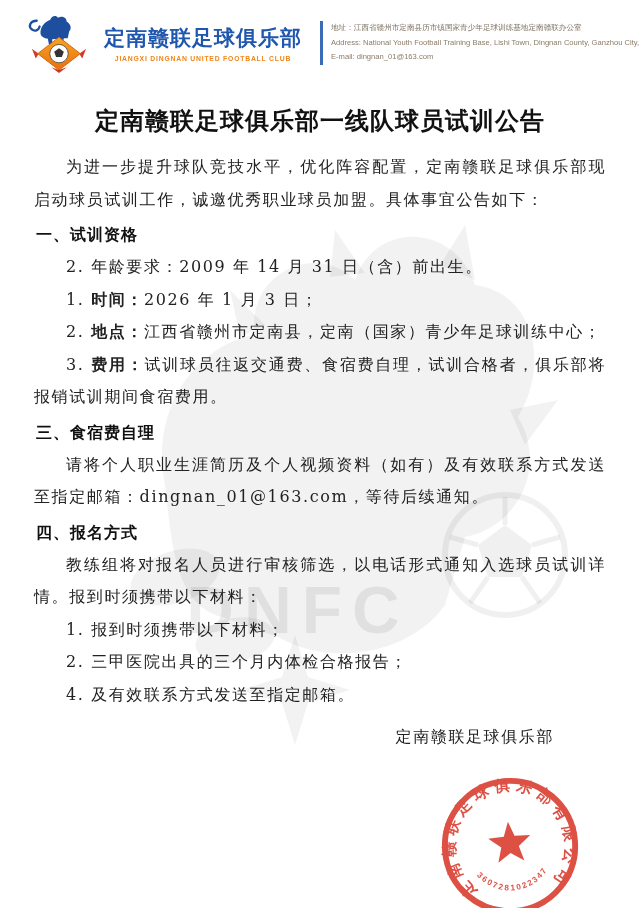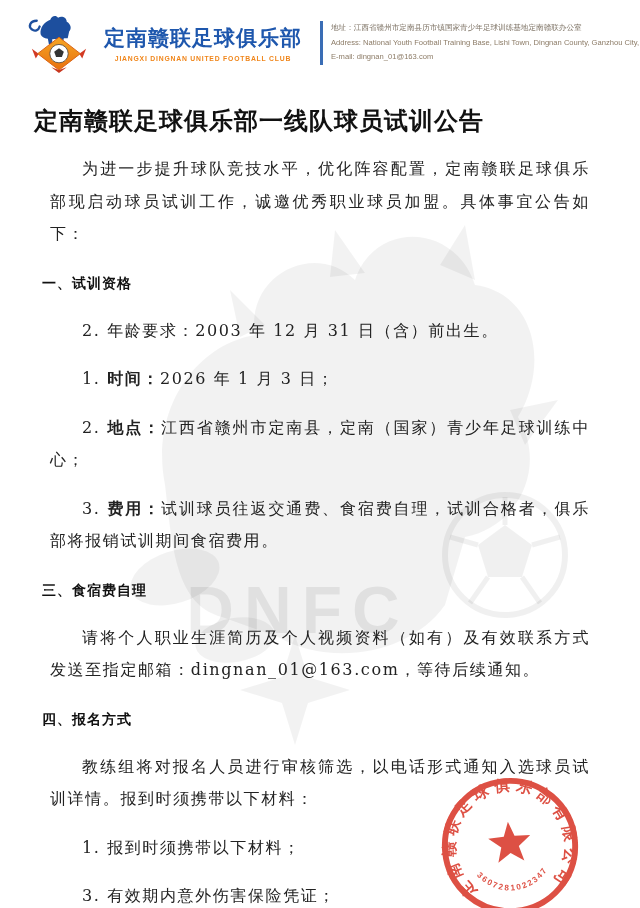--- a/index.html
+++ b/index.html
@@ -25,31 +25,31 @@
   .addr{
     border-left:3px solid #3a6db5;padding-left:8px;margin-left:2px;
     font-size:7.6px;line-height:1.95;color:#8c7b66;white-space:nowrap;
   }
   .addr .cn-line{color:#7d7264;}
   
   .watermark{position:absolute;left:80px;top:185px;width:520px;height:565px;z-index:1;pointer-events:none;}
   
   .doc{position:relative;z-index:2;padding:0 34px;}
   .doc-title{
-    margin-top:26px;text-align:left;font-size:24px;font-weight:bold;
+    margin-top:26px;text-align:center;font-size:24px;font-weight:bold;
     letter-spacing:1px;color:#111;font-family:"Liberation Sans",sans-serif;
   }
   .body-text{
     margin-top:14px;font-family:"DejaVu Serif","Liberation Serif",serif;
     font-size:16px;letter-spacing:1.6px;line-height:32.5px;color:#222;
     text-align:justify;
   }
-  p.para{margin:16px;text-indent:2em;}
+  p.para{margin:0;text-indent:2em;}
   h2.sec{
-    margin:3px 0 0 8px;font-size:14px;font-weight:bold;color:#111;
+    margin:3px 0 0 2px;font-size:16px;font-weight:bold;color:#111;
     font-family:"Liberation Sans",sans-serif;letter-spacing:1px;line-height:32px;
     text-indent:0;
   }
   .lbl{font-family:Liberation Serif, serif;font-weight:bold;}
   
   .signature{
     margin-top:10px;text-align:right;padding-right:52px;
     font-family:"DejaVu Serif","Liberation Serif",serif;font-size:16px;
     letter-spacing:1.6px;line-height:31px;color:#222;
   }
@@ -112,33 +112,33 @@
     </div>
   </div>
 
   <div class="doc">
     <div class="doc-title">定南赣联足球俱乐部一线队球员试训公告</div>
 
     <div class="body-text">
       <p class="para">为进一步提升球队竞技水平，优化阵容配置，定南赣联足球俱乐部现启动球员试训工作，诚邀优秀职业球员加盟。具体事宜公告如下：</p>
 
       <h2 class="sec">一、试训资格</h2>
-      <p class="para"><span>2. </span><span>年龄要求：2003 年 12 月 31 日（含）前出生。</span></p>
+      <p class="para"><span>2. </span><span>年龄要求：2009 年 14 月 31 日（含）前出生。</span></p>
 
       <p class="para"><span>1. </span><span class="lbl">时间：</span><span>2026 年 1 月 3 日；</span></p>
       <p class="para"><span>2. </span><span class="lbl">地点：</span><span>江西省赣州市定南县，定南（国家）青少年足球训练中心；</span></p>
       <p class="para"><span>3. </span><span class="lbl">费用：</span><span>试训球员往返交通费、食宿费自理，试训合格者，俱乐部将报销试训期间食宿费用。</span></p>
 
       <h2 class="sec">三、食宿费自理</h2>
       <p class="para">请将个人职业生涯简历及个人视频资料（如有）及有效联系方式发送至指定邮箱：dingnan_01@163.com，等待后续通知。</p>
 
       <h2 class="sec">四、报名方式</h2>
       <p class="para">教练组将对报名人员进行审核筛选，以电话形式通知入选球员试训详情。报到时须携带以下材料：</p>
       <p class="para"><span>1. </span><span>报到时须携带以下材料；</span></p>
-      <p class="para"><span>3. </span><span>有效期内意外伤害保险凭证；</span></p>
+      <p class="para"><span>2. </span><span>三甲医院出具的三个月内体检合格报告；</span></p>
       <p class="para"><span>4. </span><span>及有效联系方式发送至指定邮箱。</span></p>
     </div>
 
     <div class="signature">
       <div>定南赣联足球俱乐部</div>
 
     </div>
   </div>
 
   <svg class="stamp" viewBox="0 0 200 200" aria-hidden="true">

